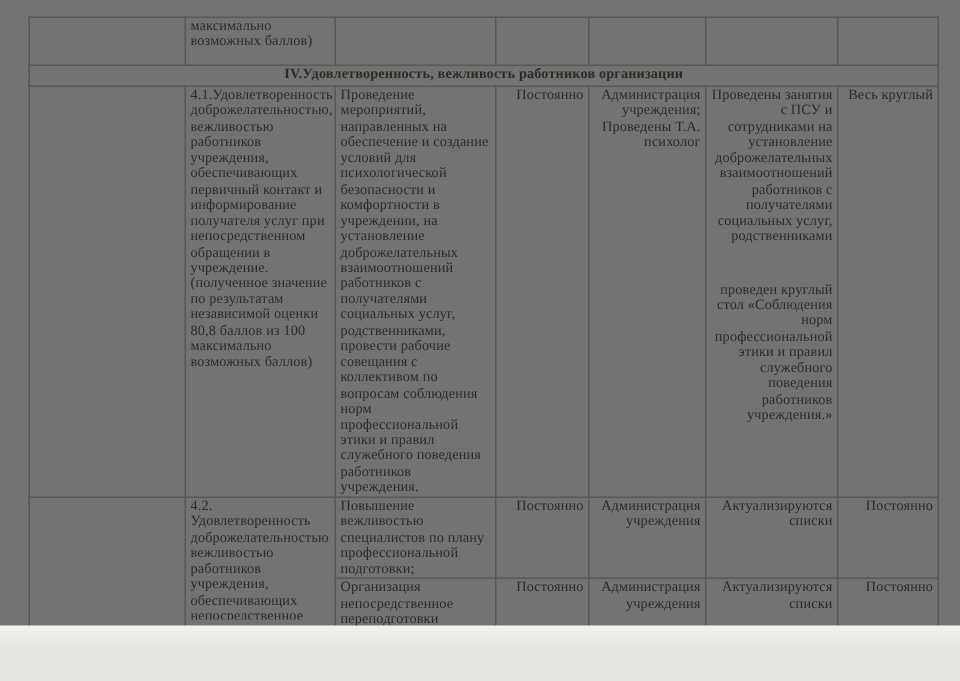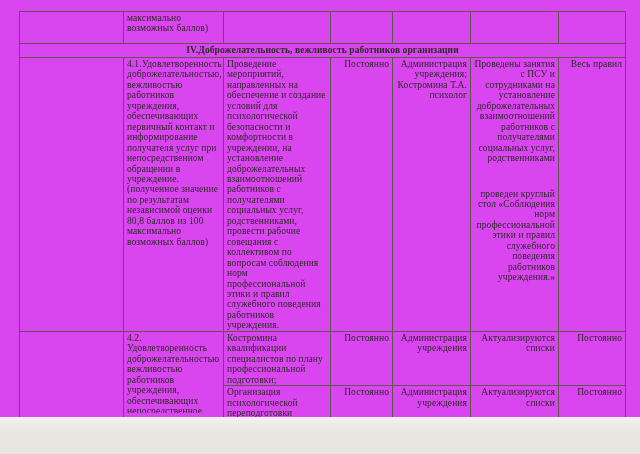--- a/index.html
+++ b/index.html
@@ -2,21 +2,21 @@
 <html lang="ru"><head>
 <meta charset="utf-8">
 <style>
   html,body{margin:0;padding:0;}
   body{
     width:640px;height:454px;position:relative;overflow:hidden;
     background:#f7f6f2;
     font-family:"Liberation Serif","DejaVu Serif",serif;
     color:#2d2a26;
   }
-  .page{position:absolute;left:0;top:0;width:640px;height:454px;background:#d946ef;}
+  .page{position:absolute;left:0;top:0;width:640px;height:454px;background:#737373;}
   .scan-band{
     position:absolute;left:0;top:417px;width:640px;height:37px;
     background:linear-gradient(180deg,#f4f3ef 0%,#e8e7e2 35%,#e5e4df 100%);
   }
   table.grid{
     position:absolute;left:19px;top:11px;width:606px;
     border-collapse:collapse;table-layout:fixed;
   }
   table.grid td{
     border:1px solid #5e574d;
@@ -59,51 +59,51 @@
 возможных баллов)</td>
       <td></td>
       <td></td>
       <td></td>
       <td></td>
       <td></td>
     </tr>
 
     <tr style="height:14px">
       <td class="hdr" colspan="7">
-        <span class="num">IV.</span><span>Доброжелательность, вежливость работников организации</span>
+        <span class="num">IV.</span><span>Удовлетворенность, вежливость работников организации</span>
       </td>
     </tr>
 
     <tr style="height:274px">
       <td></td>
       <td>4.1.Удовлетворенность доброжелательностью, вежливостью работников учреждения, обеспечивающих первичный контакт и информирование получателя услуг при непосредственном обращении в учреждение. (полученное значение по результатам независимой оценки 80,8 баллов из 100 максимально возможных баллов)</td>
       <td>Проведение мероприятий, направленных на обеспечение и создание условий для психологической безопасности и комфортности в учреждении, на установление доброжелательных взаимоотношений работников с получателями социальных услуг, родственниками, провести рабочие совещания с коллективом по вопросам соблюдения норм профессиональной этики и правил служебного поведения работников учреждения.</td>
       <td class="ctr">Постоянно</td>
-      <td class="ctr">Администрация учреждения; Костромина Т.А. психолог</td>
+      <td class="ctr">Администрация учреждения; Проведены Т.А. психолог</td>
       <td class="ctr">
         <div>Проведены занятия с ПСУ и сотрудниками на установление доброжелательных взаимоотношений работников с получателями социальных услуг, родственниками</div>
         <div class="p2">проведен круглый стол «Соблюдения норм профессиональной этики и правил служебного поведения работников учреждения.»</div>
       </td>
-      <td class="ctr">Весь правил</td>
+      <td class="ctr">Весь круглый</td>
     </tr>
 
     <tr style="height:50px">
       <td rowspan="2"></td>
       <td rowspan="2">
         <div class="crit42">4.2. Удовлетворенность доброжелательностью, вежливостью работников учреждения, обеспечивающих непосредственное оказание услуга при</div>
       </td>
-      <td>Костромина квалификации специалистов по плану профессиональной подготовки;</td>
+      <td>Повышение вежливостью специалистов по плану профессиональной подготовки;</td>
       <td class="ctr">Постоянно</td>
       <td class="ctr">Администрация учреждения</td>
       <td class="ctr">Актуализируются списки</td>
       <td class="ctr">Постоянно</td>
     </tr>
 
     <tr style="height:31px">
-      <td>Организация психологической переподготовки</td>
+      <td>Организация непосредственное переподготовки</td>
       <td class="ctr">Постоянно</td>
       <td class="ctr">Администрация учреждения</td>
       <td class="ctr">Актуализируются списки</td>
       <td class="ctr">Постоянно</td>
     </tr>
   </tbody>
     </table>
 
   <div class="scan-band"></div>
 </div>

